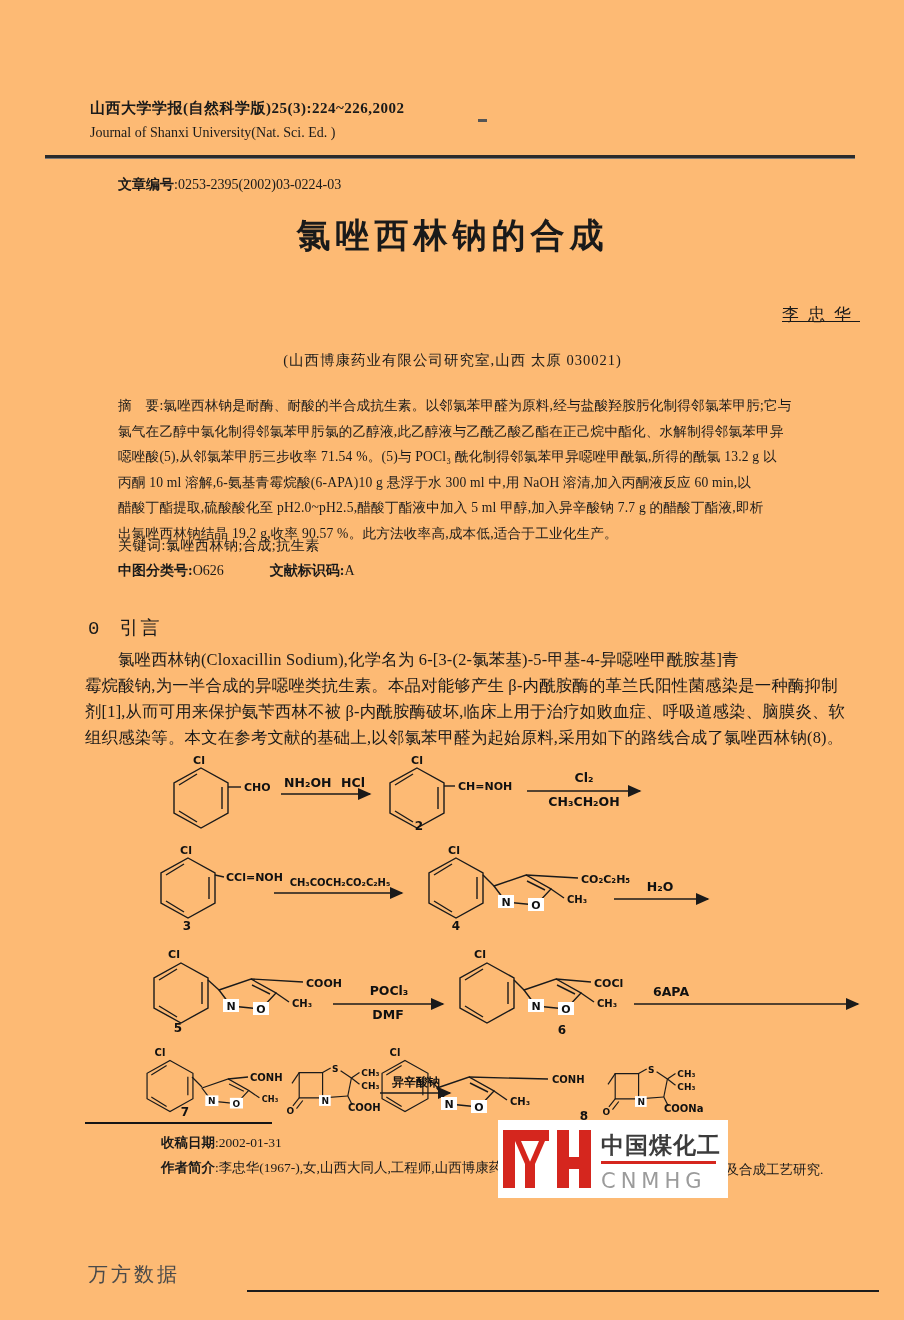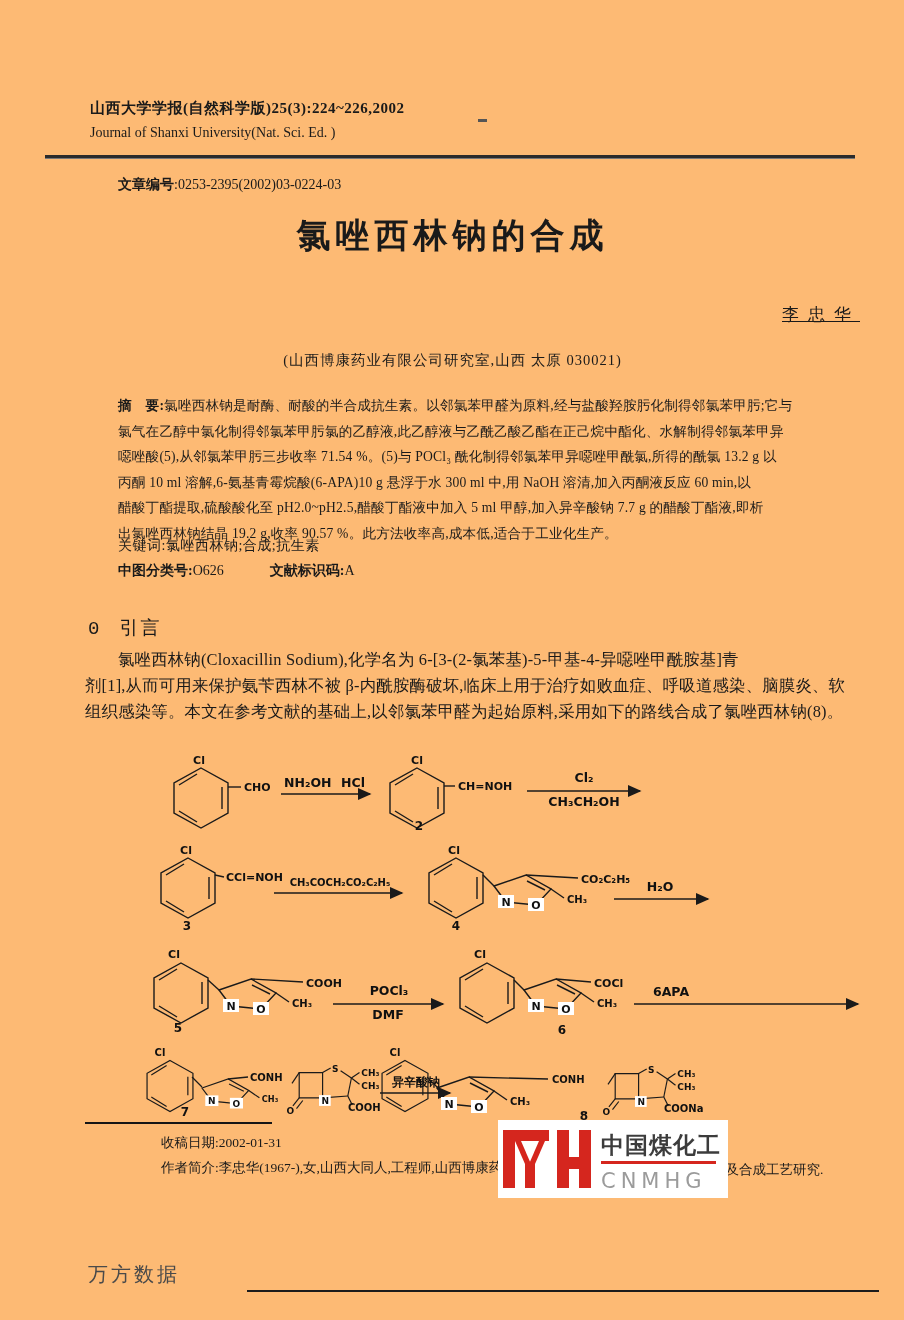--- a/index.html
+++ b/index.html
@@ -9,33 +9,33 @@
   .hdr-cn{left:90px;top:99px;font-size:15px;font-weight:700;letter-spacing:.5px;}
   .hdr-en{left:90px;top:125px;font-size:14px;}
   .hdr-rule{left:45px;top:155px;width:810px;height:3px;background:#2b2b2b;border-bottom:1px solid #777;}
   .scan-dash{left:478px;top:119px;width:9px;height:3px;background:#555;}
   .artno{left:118px;top:176px;font-size:14px;}
   .artno b{font-family:"Liberation Sans",sans-serif;font-weight:700;}
   .title{left:45px;top:213px;width:815px;text-align:center;font-size:34px;font-weight:700;letter-spacing:5px;}
   .author{left:45px;top:303px;width:815px;text-align:right;font-size:17px;letter-spacing:9px;text-decoration:underline;}
   .affil{left:45px;top:351px;width:815px;text-align:center;font-size:14.5px;letter-spacing:1px;}
   .abstract{left:118px;top:393px;width:700px;font-size:13.6px;line-height:25.6px;letter-spacing:.2px;}
-  .abstract .lbl{font-weight:700;}
+  .abstract .lbl{font-weight:400;}
   .kw{left:118px;top:537px;font-size:14px;font-weight:400;letter-spacing:.5px;}
   .clc{left:118px;top:562px;font-size:14px;}
   .clc b{font-weight:700;}
   .clc .gap{display:inline-block;width:46px;}
   .sec{left:88px;top:615px;font-size:19px;letter-spacing:2px;font-family:Liberation Mono, monospace;}
   .sec .no{margin-right:18px;}
   .intro{left:85px;top:647px;width:770px;font-size:16.4px;line-height:26px;letter-spacing:.2px;}
   .intro .l1{text-indent:33px;}
   .scheme{left:0;top:745px;}
   .fnote-rule{left:85px;top:1122px;width:187px;height:2px;background:#151515;}
   .received{left:122px;top:1134px;font-size:13.5px;}
-  .received b,.bio b{font-weight:400;padding-left:39px;}
+  .received b,.bio b{font-weight:700;padding-left:39px;}
   .bio{left:122px;top:1159px;font-size:13.5px;}
   .bio-right{left:712px;top:1161px;font-size:13.5px;}
   .wanfang{left:88px;top:1261px;font-size:20px;color:#4a4a4a;letter-spacing:3px;
            font-family:"Liberation Sans","DejaVu Sans",sans-serif;}
   .bottom-rule{left:247px;top:1290px;width:632px;height:2px;background:#1c1c1c;}
   .wm{left:498px;top:1120px;}
   svg text{font-family:"DejaVu Sans","Liberation Sans",sans-serif;}
   .fml{font-size:11px;font-weight:700;fill:#111;}
   .fml12{font-size:12.5px;font-weight:700;fill:#111;}
   .fml10{font-size:10px;font-weight:700;fill:#111;}
@@ -68,20 +68,21 @@
   </div>
 
   <div class="abs kw"><span>关键词:</span><span>氯唑西林钠;合成;抗生素</span></div>
 
   <div class="abs clc"><b>中图分类号:</b><span>O626</span><span class="gap"></span><b>文献标识码:</b><span>A</span></div>
 
   <div class="abs sec"><span class="no">0</span><span>引言</span></div>
 
   <div class="abs intro">
     <div class="l1">氯唑西林钠(Cloxacillin Sodium),化学名为 6-[3-(2-氯苯基)-5-甲基-4-异噁唑甲酰胺基]青</div>
+    <div>霉烷酸钠,为一半合成的异噁唑类抗生素。本品对能够产生 β-内酰胺酶的革兰氏阳性菌感染是一种酶抑制</div>
     <div>剂[1],从而可用来保护氨苄西林不被 β-内酰胺酶破坏,临床上用于治疗如败血症、呼吸道感染、脑膜炎、软</div>
     <div>组织感染等。本文在参考文献的基础上,以邻氯苯甲醛为起始原料,采用如下的路线合成了氯唑西林钠(8)。</div>
   </div>
 
   <svg class="abs scheme" width="904" height="395" viewBox="0 745 904 395">
     <defs>
       <marker id="ah" markerWidth="10" markerHeight="8" refX="8" refY="4" orient="auto">
         <path d="M0,0 L9,4 L0,8 z" fill="#1a1a1a"></path>
       </marker>
       <g id="benzene" fill="none" stroke="#1a1a1a" stroke-width="1.4">

